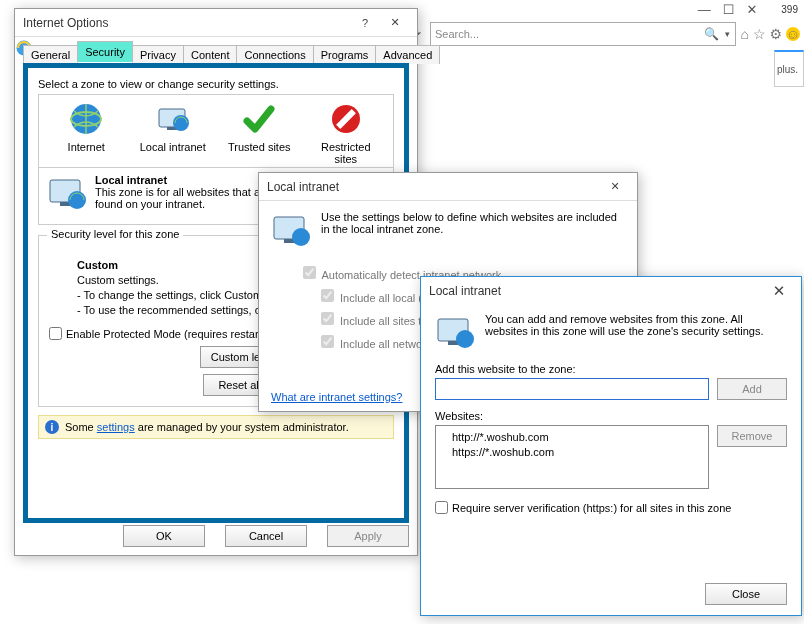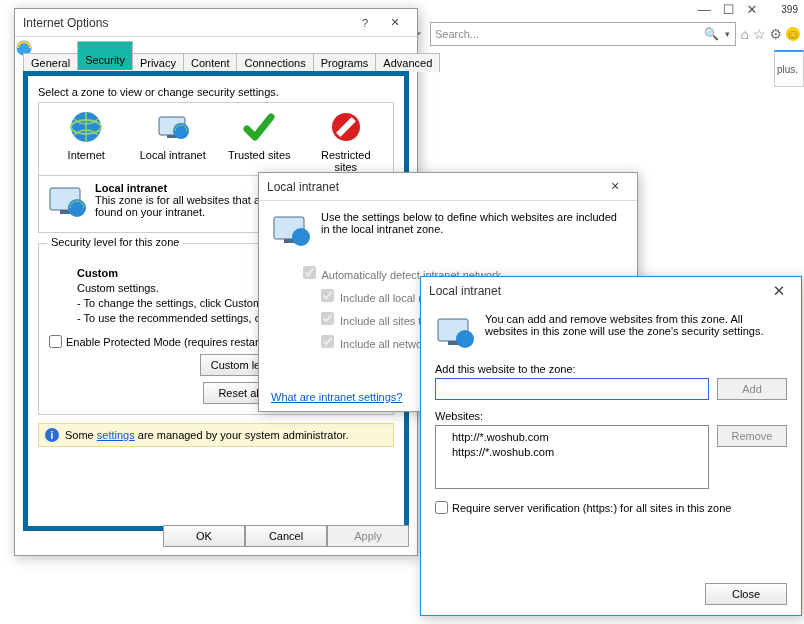--- a/index.html
+++ b/index.html
@@ -118,25 +118,25 @@
     padding: 3px 7px;
     border: 1px solid #bbb;
     border-bottom: none;
     margin-right: -1px;
     background: #f4f4f4;
     position: relative;
     top: 1px;
     cursor: default;
   }
   .tab.active {
-    background: #14b8a6;
+    background: #5eead4;
     border-bottom: 1px solid #fff;
     z-index: 2;
     top: 0px;
-    padding-top:12px;
+    padding-top:4px;
     padding-bottom:4px;
   }
   .tab-body {
     margin: 0 8px 8px 8px;
     border: 5px solid #0369a1;
     padding: 10px;
     height: 460px;
     position: relative;
   }
   .zone-row {
@@ -205,21 +205,21 @@
     width:14px;height:14px;border-radius:50%;
     background:#2a6fcf;
     color:#fff;font-weight:bold;font-size:10px;
     display:flex;align-items:center;justify-content:center;
   }
   .link { color:#0a5bd0; text-decoration:underline; cursor:default;margin-top:28px;}
 
   .io-bottom {
     position:absolute;
     bottom:8px; right:8px;
-    display:flex; gap:0;
+    display:flex; gap:20px;
   }
 
   
   .li-dialog {
     left: 258px; top: 172px;
     width: 380px;
     height: 240px;
   }
   .li-body { padding: 10px 12px; position:relative; height: calc(100% - 28px);}
   .li-row { display:flex; gap:10px; }

